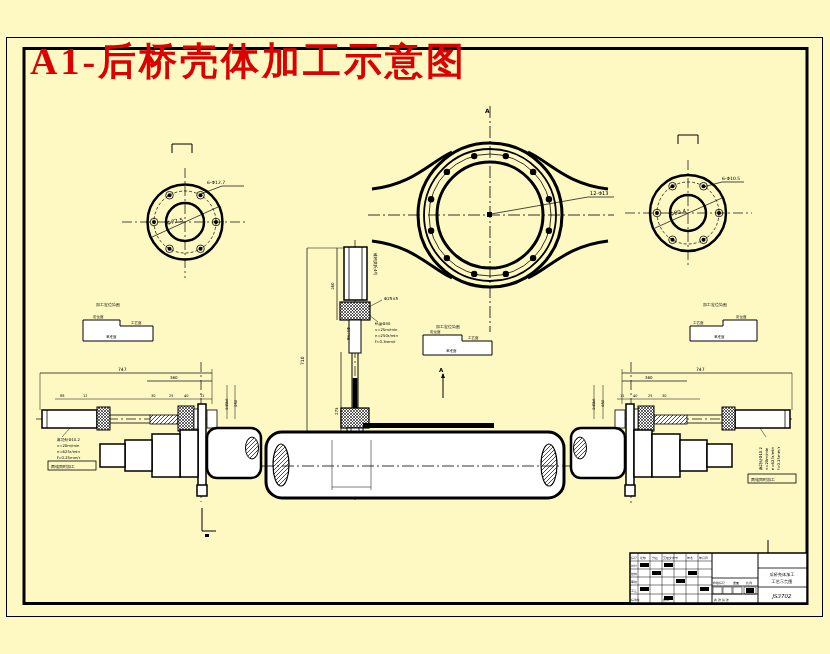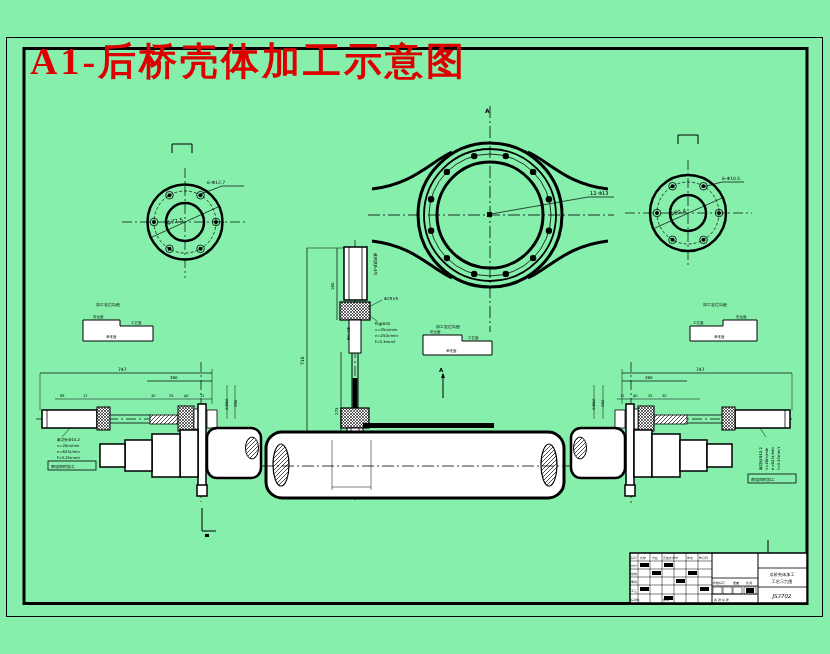--- a/index.html
+++ b/index.html
@@ -1,16 +1,16 @@
 <!DOCTYPE html>
 <html><head>
 <meta charset="utf-8">
 <style>
   html,body{margin:0;padding:0;background:#ffffff;}
-  .canvas{position:relative;width:830px;height:654px;background:#86efac;overflow:hidden;
+  .canvas{position:relative;width:830px;height:654px;background:#fef9c3;overflow:hidden;
           font-family:"DejaVu Sans",sans-serif;}
   .canvas > svg{position:absolute;left:0;top:0;}
   svg text{fill:#000;font-family:"DejaVu Sans",sans-serif;}
   .drawing-title{position:absolute;left:30px;top:36px;color:#dd0000;
     font-family:"Liberation Serif","DejaVu Serif",serif;font-weight:bold;
     font-size:38px;letter-spacing:3px;white-space:nowrap;z-index:5;}
 </style>
 </head>
 <body>
 

